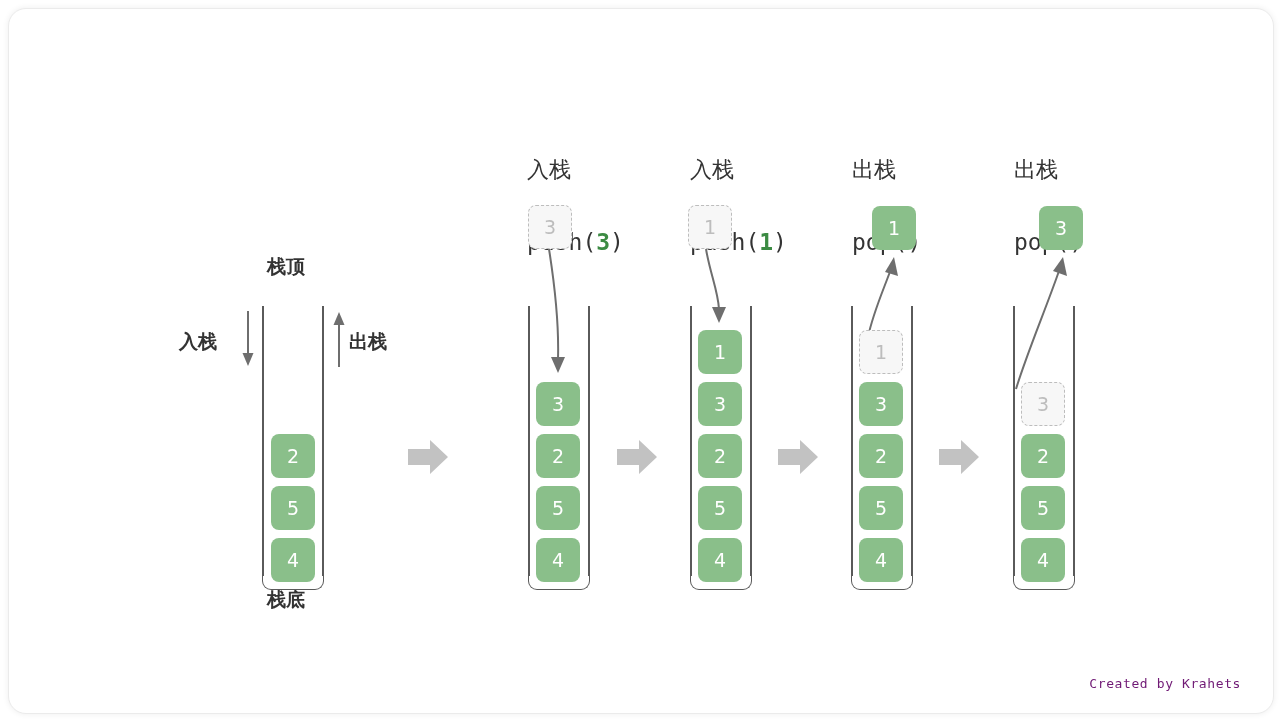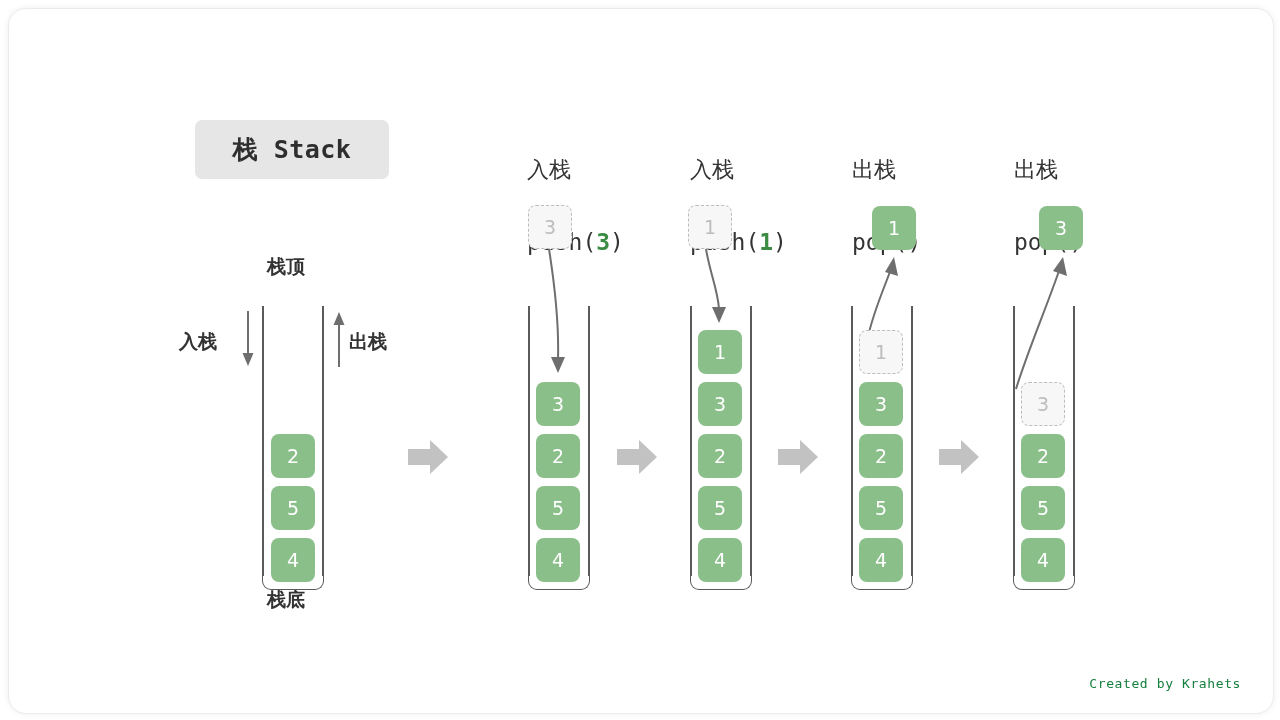--- a/index.html
+++ b/index.html
@@ -140,33 +140,32 @@
     height: 36px;
     color: #c2c2c2;
   }
 
   
   #footer {
     position: absolute;
     right: 32px;
     bottom: 22px;
     font-size: 13px;
-    color: #15803d;
+    color: #701a75;
     letter-spacing: 0.6px;
     font-family: "DejaVu Sans Mono", "Liberation Mono", monospace;
   }
 
   svg { overflow: visible; }
 </style>
 </head>
 <body>
 
 <div id="canvas">
 
-  <div id="title-badge">栈 Stack</div>
 
   <div class="abs-label cn-bold" style="left:258px; top:245px;">栈顶</div>
 
   <div class="abs-label cn-bold" style="left:170px; top:320px;">入栈</div>
 
   <div class="abs-label cn-bold" style="left:340px; top:320px;">出栈</div>
 
   <div class="abs-label cn-bold" style="left:258px; top:578px;">栈底</div>
 
   <svg style="position:absolute; left:228px; top:300px;" width="22" height="60">

